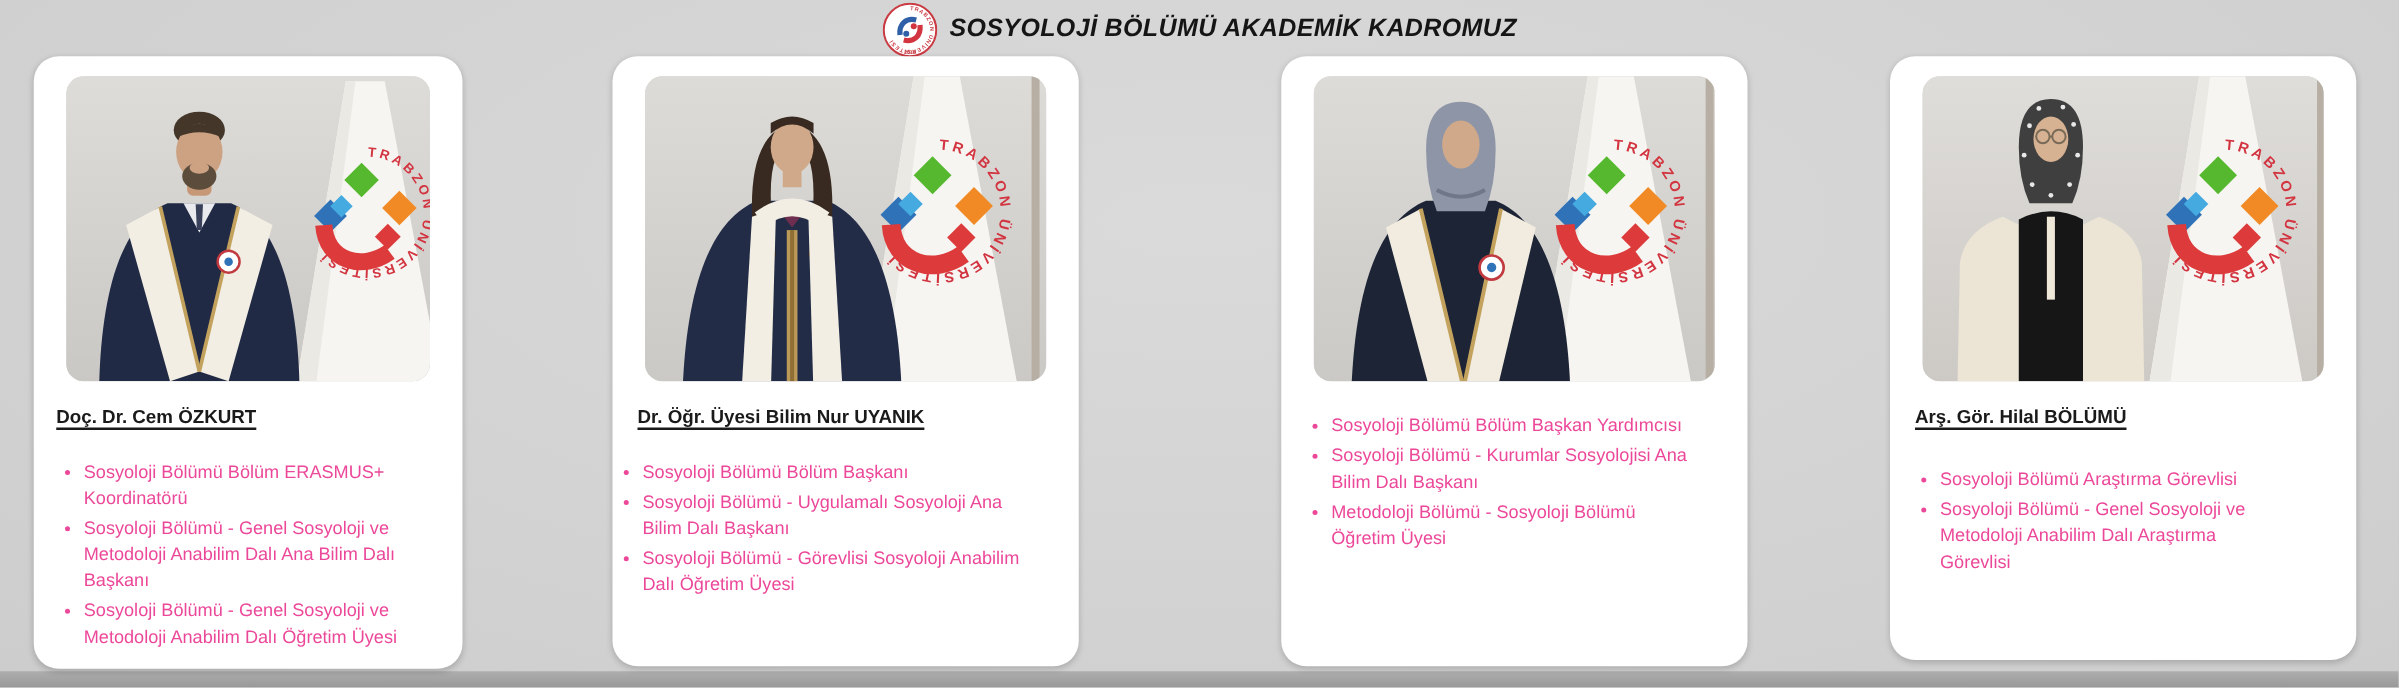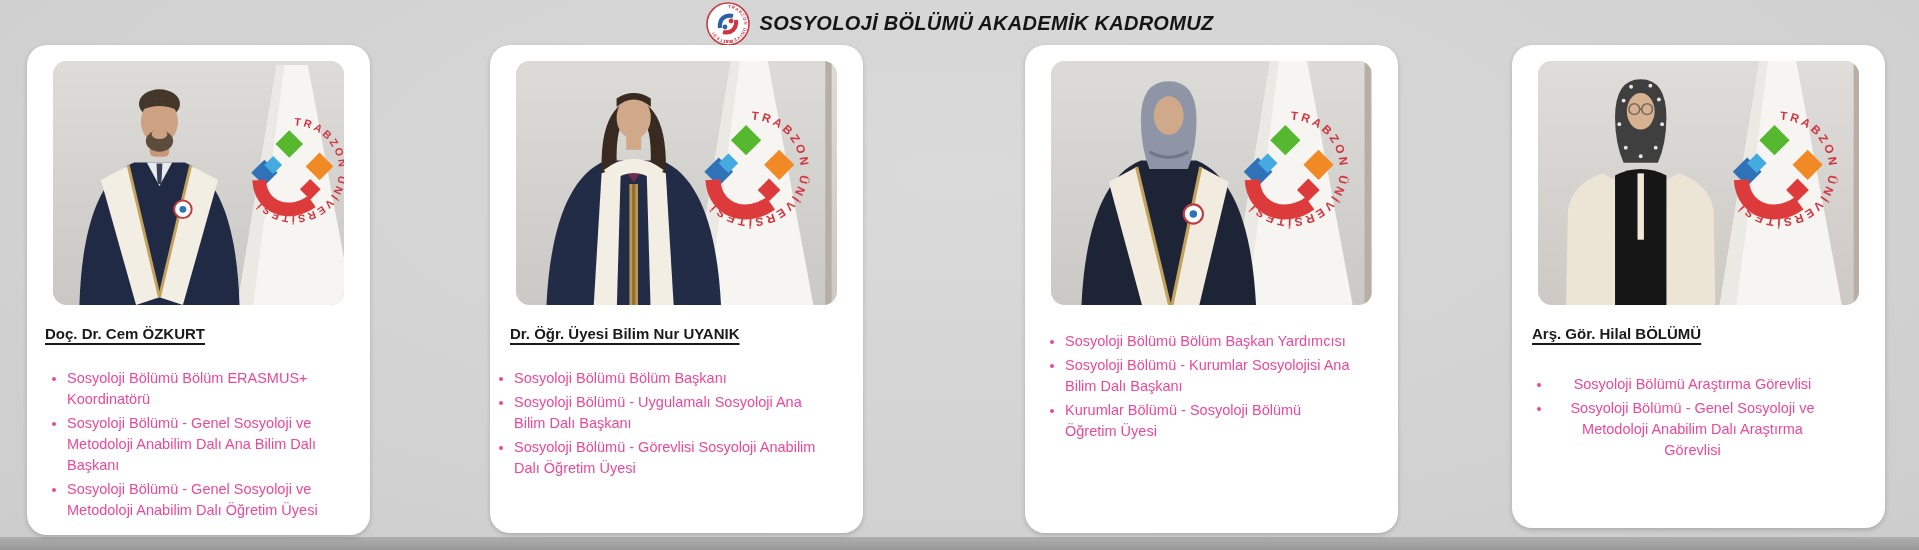--- a/index.html
+++ b/index.html
@@ -25,21 +25,21 @@
   .photo{margin:0 auto;width:calc(100% - 52px);height:244px;border-radius:14px;overflow:hidden;background:#d6d4d0;}
   .photo svg{width:100%;height:100%;display:block;}
   .name{margin:20px 0 0 20px;font-size:15px;font-weight:700;color:#1a1a1a;
     text-decoration:underline;text-decoration-thickness:2px;text-underline-offset:4px;cursor:pointer;}
   .c1 .name{margin-left:18px;}
   .roles{margin:26px 0 0;padding-left:40px;font-size:14.5px;color:#ec4899;line-height:1.45;}
   .roles li{margin-bottom:3px;}
   .c1 .roles{padding-right:32px;}
   .c2 .roles{padding-right:36px;padding-left:24px;}
   .c3 .roles{padding-right:46px;}
-  .c4 .roles{margin-top:32px;padding-right:52px;text-align:center;}
+  .c4 .roles{margin-top:32px;padding-right:52px;}
 </style>
 </head>
 <body>
 
 <div class="stage">
 
   <div class="header">
     <svg class="hlogo" viewBox="0 0 44 44">
       <defs>
           <path id="hring" d="M 22,6 a 16,16 0 1 1 -0.01,0 z"></path>
@@ -200,21 +200,21 @@
           <path d="M80,110 L112,244" stroke="#c3a25d" stroke-width="3" fill="none"></path>
           <path d="M140,110 L112,244" stroke="#c3a25d" stroke-width="3" fill="none"></path>
           <circle cx="133" cy="154" r="9" fill="#ffffff" stroke="#c03a3f" stroke-width="2"></circle>
           <circle cx="133" cy="154" r="3.5" fill="#2f72b8"></circle>
         </g>
       </svg>
     </div>
     <ul class="roles">
       <li>Sosyoloji Bölümü Bölüm Başkan Yardımcısı</li>
       <li>Sosyoloji Bölümü - Kurumlar Sosyolojisi Ana Bilim Dalı Başkanı</li>
-      <li>Kurumlar Bölümü - Sosyoloji Bölümü Öğretim Üyesi</li>
+      <li>Metodoloji Bölümü - Sosyoloji Bölümü Öğretim Üyesi</li>
     </ul>
   </section>
 
   <section class="card c4">
     <div class="photo">
       <svg viewBox="0 0 300 250" preserveAspectRatio="xMidYMid slice">
         <defs>
           <linearGradient id="wall4" x1="0" y1="0" x2="0" y2="1">
             <stop offset="0" stop-color="#e0deda"></stop>
               <stop offset="1" stop-color="#ccc9c5"></stop>

